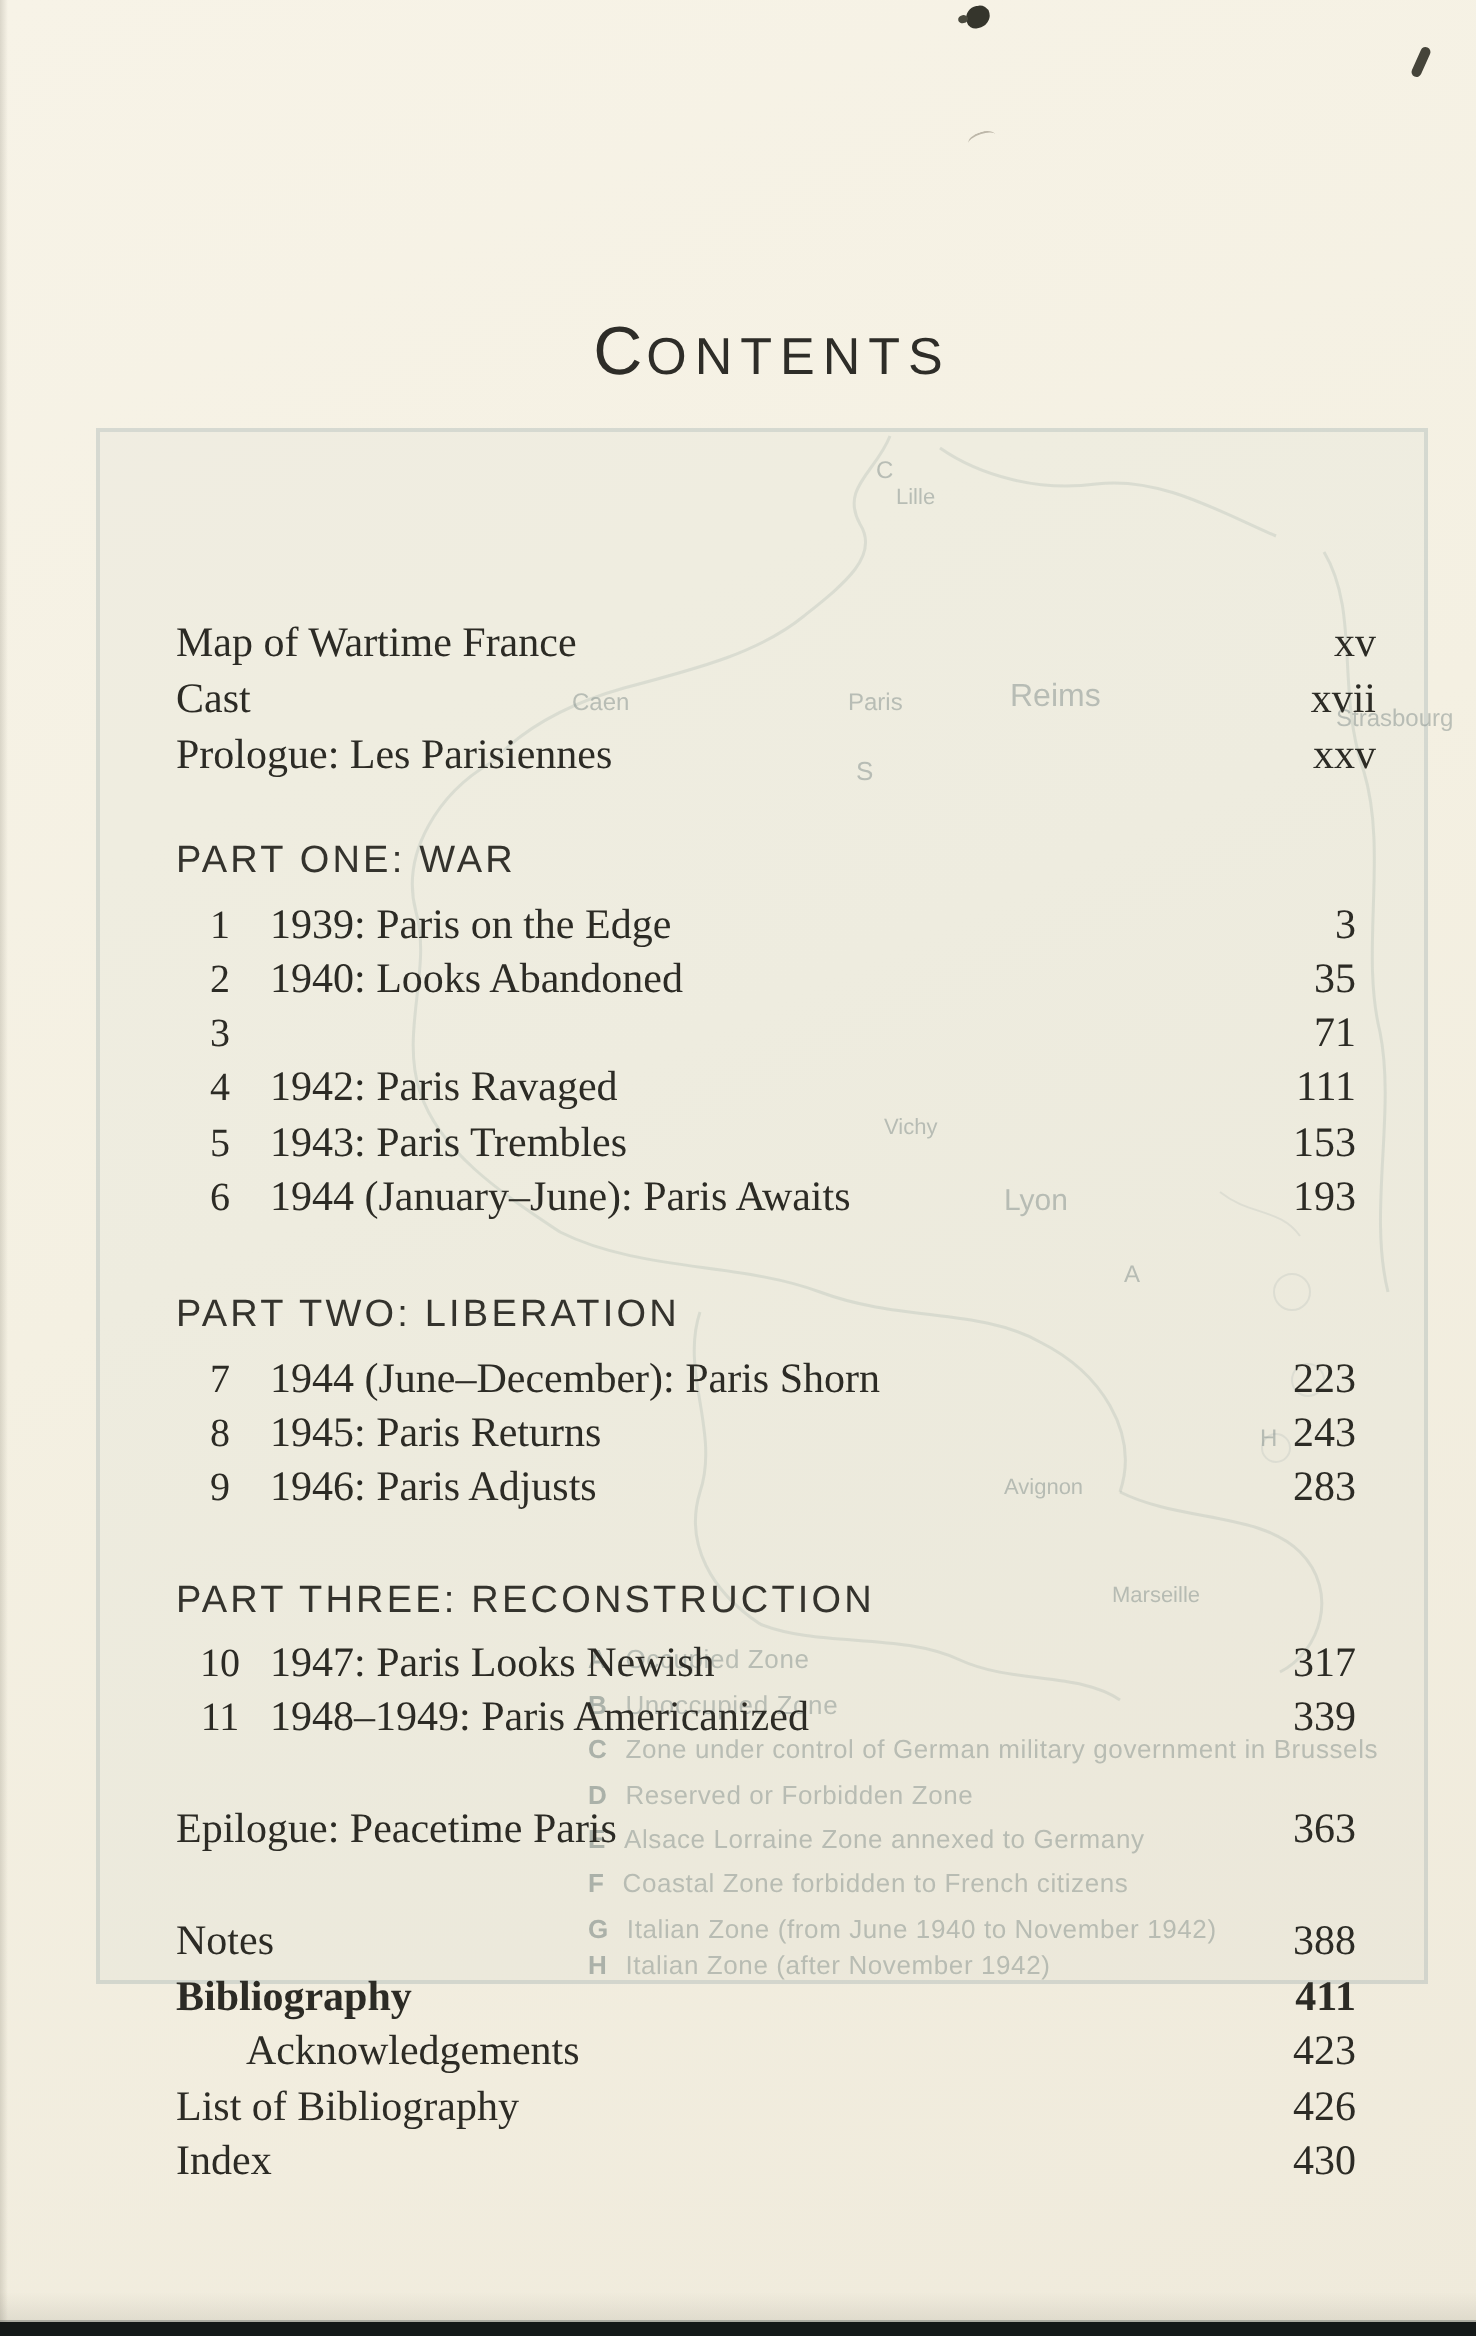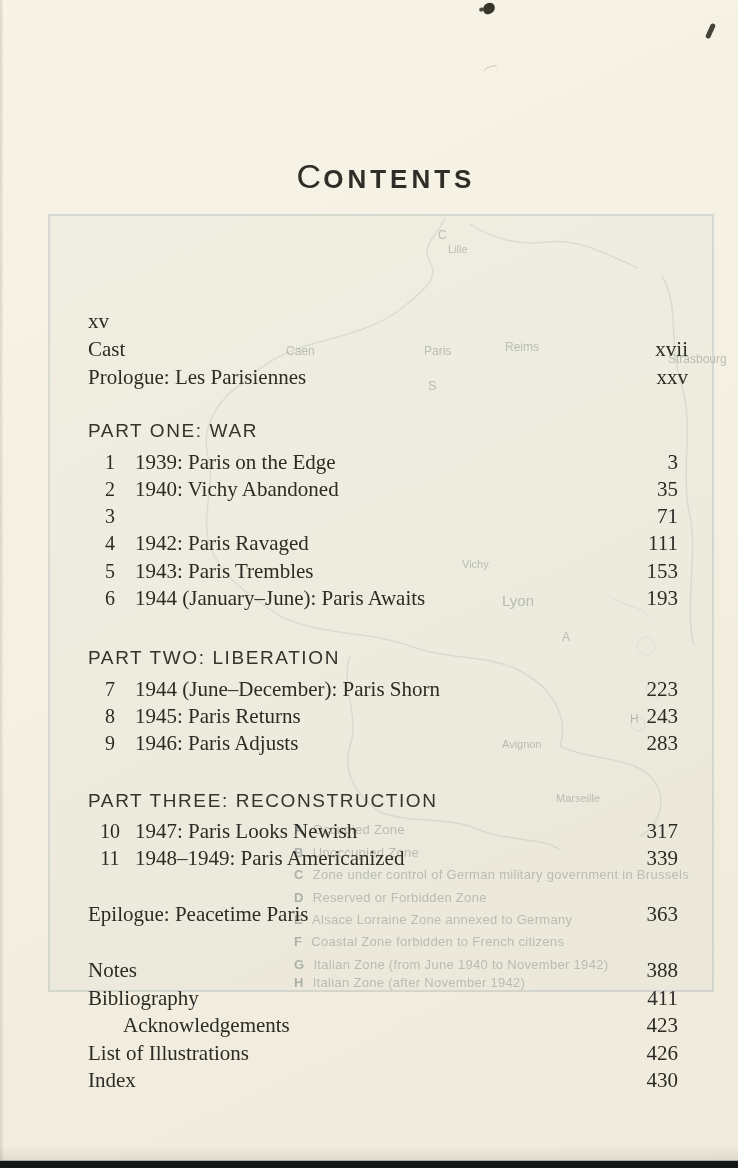--- a/index.html
+++ b/index.html
@@ -32,21 +32,21 @@
   .ghost-label{position:absolute;font-family:"Liberation Sans",sans-serif;
     color:rgba(138,150,146,.55);white-space:nowrap;}
   .ghost-legend-row{position:absolute;font-family:"Liberation Sans",sans-serif;font-size:13px;
     color:rgba(128,140,135,.48);white-space:nowrap;letter-spacing:.3px;}
   .ghost-legend-row .gkey{font-weight:bold;margin-right:9px;color:rgba(118,132,128,.55);}
 
   
   .title{position:absolute;left:0;right:0;top:157px;text-align:center;padding-left:34px;
     font-family:"Liberation Sans",sans-serif;color:#2e2d28;}
   .title .tfirst{font-size:34px;letter-spacing:2px;font-weight:500;}
-  .title .trest{font-size:26px;letter-spacing:4px;font-weight:700;}
+  .title .trest{font-size:26px;letter-spacing:4px;font-weight:400;}
 
   .row{position:absolute;left:88px;right:60px;display:flex;justify-content:space-between;
     align-items:baseline;font-size:21px;color:#2c2b25;}
   .row .pg{font-size:21px;color:#2c2b25;}
   .front{right:50px;}
   .part-heading{position:absolute;left:88px;font-family:"Liberation Sans",sans-serif;
     font-size:19px;letter-spacing:1.6px;color:#34332d;font-weight:500;}
   .chrow{left:98px;}
   .chrow .lead{display:flex;align-items:baseline;}
   .chrow .num{display:inline-block;width:24px;text-align:center;font-size:20px;}
@@ -72,24 +72,24 @@
       <circle cx="604" cy="474" r="8"></circle>
       <circle cx="588" cy="508" r="7"></circle>
       <path d="M560,380 C575,392 590,388 600,402"></path>
     </g>
   </svg>
 
   <span class="ghost-label" style="left:388px;top:12px;font-size:12px;">C</span>
   <span class="ghost-label" style="left:398px;top:27px;font-size:11px;">Lille</span>
   <span class="ghost-label" style="left:236px;top:128px;font-size:12px;">Caen</span>
   <span class="ghost-label" style="left:374px;top:128px;font-size:12px;">Paris</span>
-  <span class="ghost-label" style="left:455px;top:124px;font-size:12px;">Reims</span>
+  <span class="ghost-label" style="left:455px;top:124px;font-size:16px;">Reims</span>
   <span class="ghost-label" style="left:618px;top:136px;font-size:12px;">Strasbourg</span>
   <span class="ghost-label" style="left:378px;top:162px;font-size:13px;">S</span>
-  <span class="ghost-label" style="left:392px;top:342px;font-size:11px;margin-left:20px;">Vichy</span>
+  <span class="ghost-label" style="left:392px;top:342px;font-size:11px;">Vichy</span>
   <span class="ghost-label" style="left:452px;top:376px;font-size:15px;">Lyon</span>
   <span class="ghost-label" style="left:512px;top:414px;font-size:12px;">A</span>
   <span class="ghost-label" style="left:580px;top:496px;font-size:12px;">H</span>
   <span class="ghost-label" style="left:452px;top:522px;font-size:11px;">Avignon</span>
   <span class="ghost-label" style="left:506px;top:548px;font-size:11px;margin-top:28px;">Marseille</span>
 
   <div class="ghost-legend-row" style="left:244px;top:606px;"><span class="gkey">A</span><span>Occupied Zone</span></div>
   <div class="ghost-legend-row" style="left:244px;top:629px;"><span class="gkey">B</span><span>Unoccupied Zone</span></div>
   <div class="ghost-legend-row" style="left:244px;top:651px;"><span class="gkey">C</span><span>Zone under control of German military government in Brussels</span></div>
   <div class="ghost-legend-row" style="left:244px;top:674px;"><span class="gkey">D</span><span>Reserved or Forbidden Zone</span></div>
@@ -97,20 +97,21 @@
   <div class="ghost-legend-row" style="left:244px;top:696px;"><span class="gkey">E</span><span>Alsace Lorraine Zone annexed to Germany</span></div>
   <div class="ghost-legend-row" style="left:244px;top:741px;"><span class="gkey">G</span><span>Italian Zone (from June 1940 to November 1942)</span></div>
   <div class="ghost-legend-row" style="left:244px;top:759px;"><span class="gkey">H</span><span>Italian Zone (after November 1942)</span></div>
 </div>
 
 <div class="title">
   <span class="tfirst">C</span><span class="trest">ONTENTS</span>
 </div>
 
 <div class="row front" style="top:309px;">
+  <span>Map of Wartime France</span>
   <span class="pg">xv</span>
 </div>
 <div class="row front" style="top:337px;">
   <span>Cast</span>
   <span class="pg">xvii</span>
 </div>
 <div class="row front" style="top:365px;">
   <span>Prologue: Les Parisiennes</span>
   <span class="pg">xxv</span>
 </div>
@@ -119,21 +120,21 @@
 <div class="row chrow" style="top:450px;">
   <span class="lead">
       <span class="num">1</span>
       <span class="cht">1939: Paris on the Edge</span>
     </span>
   <span class="pg">3</span>
 </div>
 <div class="row chrow" style="top:477px;">
   <span class="lead">
       <span class="num">2</span>
-      <span class="cht">1940: Vichy Abandoned</span>
+      <span class="cht">1940: Looks Abandoned</span>
     </span>
   <span class="pg">35</span>
 </div>
 <div class="row chrow" style="top:504px;">
   <span class="lead">
       <span class="num">3</span>
     </span>
   <span class="pg">71</span>
 </div>
 <div class="row chrow" style="top:531px;">
@@ -199,30 +200,30 @@
 
 <div class="row" style="top:902px;">
   <span>Epilogue: Peacetime Paris</span>
   <span class="pg">363</span>
 </div>
 
 <div class="row" style="top:958px;">
   <span>Notes</span>
   <span class="pg">388</span>
 </div>
-<div class="row" style="top:986px;">
+<div class="row" style="top:986px;font-weight:bold;">
   <span>Bibliography</span>
   <span class="pg">411</span>
 </div>
 <div class="row" style="top:1013px;margin-left:35px;">
   <span>Acknowledgements</span>
   <span class="pg">423</span>
 </div>
 <div class="row" style="top:1041px;">
-  <span>List of Illustrations</span>
+  <span>List of Bibliography</span>
   <span class="pg">426</span>
 </div>
 <div class="row" style="top:1068px;">
   <span>Index</span>
   <span class="pg">430</span>
 </div>
 
 <div class="speck1"></div>
 <div class="speck2"></div>
 <div class="fiber"></div>

